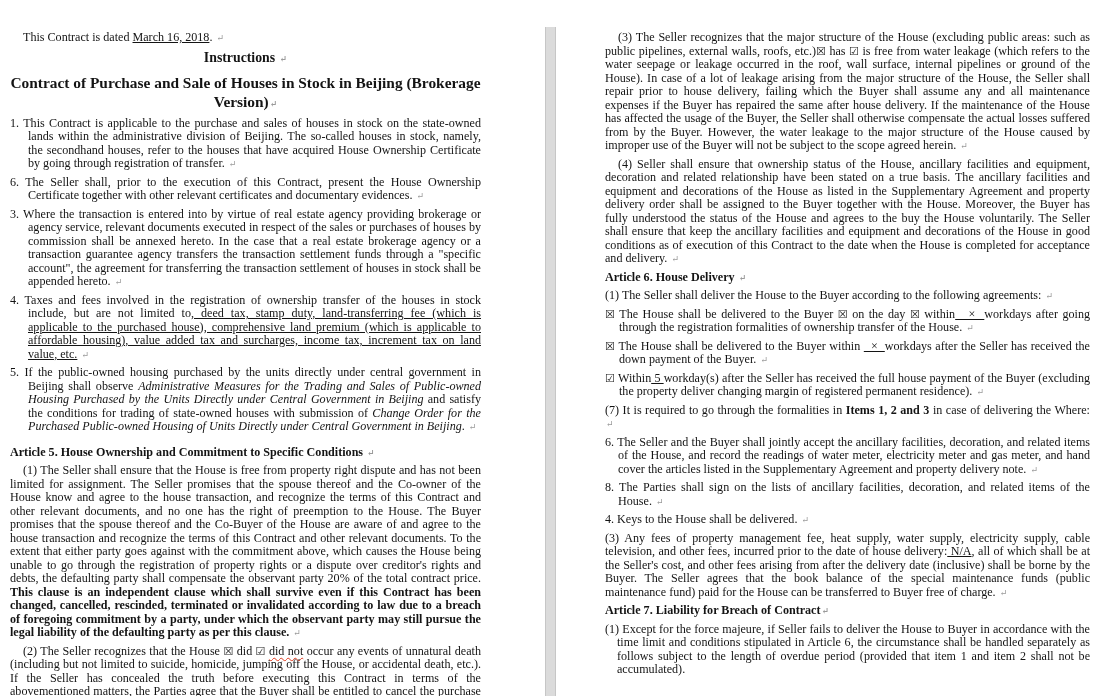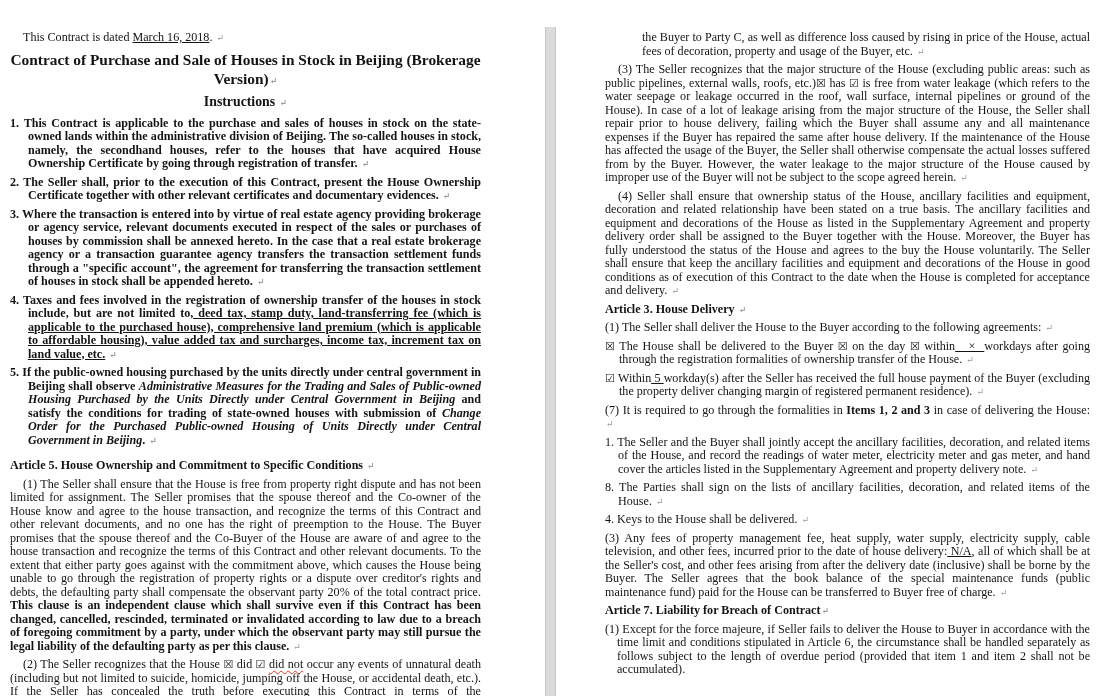--- a/index.html
+++ b/index.html
@@ -9,62 +9,62 @@
   #left-col{left:10px;width:471px;}
   #right-col{left:605px;width:485px;}
   #divider{position:absolute;left:545px;top:0;width:11px;height:696px;background:#dbdbdb;
     border-left:1px solid #c6c6c6;border-right:1px solid #c6c6c6;box-sizing:border-box;}
   .blk{margin-bottom:4px;text-align:justify;}
   .blk.t{text-align:center;font-weight:bold;font-size:15.4px;line-height:19px;margin-bottom:3px;}
   .blk.st{text-align:center;font-weight:bold;font-size:13.8px;line-height:16px;margin-bottom:6px;}
   .blk.h{font-weight:bold;}
   .blk.hgap{margin-top:11px;}
   .blk.fi{text-indent:13px;}
-  .blk.li{padding-left:18px;text-indent:-18px;font-weight:bold;}
+  .blk.li{padding-left:18px;text-indent:-18px;}
   .blk.lin{padding-left:13px;text-indent:-13px;}
   .blk.cb{padding-left:14px;text-indent:-14px;}
   .blk.hang{padding-left:12px;text-indent:-12px;}
   .blk.cont{margin-left:37px;}
   .u{text-decoration:underline;text-underline-offset:1px;}
   .bu{font-weight:bold;text-underline-offset:1px;}
   .i{font-style:italic;}
   .wv{text-decoration:underline;text-decoration-style:wavy;text-decoration-color:#e03a1e;
     text-decoration-thickness:1px;text-underline-offset:2px;}
   .cbg{font-family:"DejaVu Sans",sans-serif;font-size:11px;}
   .pm{color:#9a9a9a;font-size:9px;padding-left:1px;}
   .cropmark{position:absolute;top:691px;width:20px;height:12px;border:1px solid #4f4f4f;background:#fff;}
 </style>
 </head>
 <body>
 
 <div id="screen">
   <div id="left-col" class="page-col">
       <div class="blk fi"><span>This Contract is dated </span><span class="u">March 16, 2018</span><span>. </span><span class="pm">↵</span></div>
+      <div class="blk st"><span>Instructions </span><span class="pm">↵</span></div>
       <div class="blk t"><span>Contract of Purchase and Sale of Houses in Stock in Beijing (Brokerage Version)</span><span class="pm">↵</span></div>
-      <div class="blk st"><span>Instructions </span><span class="pm">↵</span></div>
       <div class="blk li"><span>1. This Contract is applicable to the purchase and sales of houses in stock on the state-owned lands within the administrative division of Beijing. The so-called houses in stock, namely, the secondhand houses, refer to the houses that have acquired House Ownership Certificate by going through registration of transfer. </span><span class="pm">↵</span></div>
-      <div class="blk li"><span>2. The Seller shall, prior to the execution of this Contract, present the House Ownership Certificate together with other relevant certificates and documentary evidences. </span><span class="pm">↵</span></div>
+      <div class="blk li"><span>6. The Seller shall, prior to the execution of this Contract, present the House Ownership Certificate together with other relevant certificates and documentary evidences. </span><span class="pm">↵</span></div>
       <div class="blk li"><span>3. Where the transaction is entered into by virtue of real estate agency providing brokerage or agency service, relevant documents executed in respect of the sales or purchases of houses by commission shall be annexed hereto. In the case that a real estate brokerage agency or a transaction guarantee agency transfers the transaction settlement funds through a "specific account", the agreement for transferring the transaction settlement of houses in stock shall be appended hereto. </span><span class="pm">↵</span></div>
       <div class="blk li"><span>4. Taxes and fees involved in the registration of ownership transfer of the houses in stock include, but are not limited to</span><span class="u">, deed tax, stamp duty, land-transferring fee (which is applicable to the purchased house), comprehensive land premium (which is applicable to affordable housing), value added tax and surcharges, income tax, increment tax on land value, etc.</span><span>&nbsp;</span><span class="pm">↵</span></div>
       <div class="blk li"><span>5. If the public-owned housing purchased by the units directly under central government in Beijing shall observe </span><span class="i">Administrative Measures for the Trading and Sales of Public-owned Housing Purchased by the Units Directly under Central Government in Beijing</span><span>&nbsp;and satisfy the conditions for trading of state-owned houses with submission of </span><span class="i">Change Order for the Purchased Public-owned Housing of Units Directly under Central Government in Beijing</span><span>. </span><span class="pm">↵</span></div>
       <div class="blk h hgap"><span>Article 5. House Ownership and Commitment to Specific Conditions </span><span class="pm">↵</span></div>
       <div class="blk fi"><span>(1) The Seller shall ensure that the House is free from property right dispute and has not been limited for assignment. The Seller promises that the spouse thereof and the Co-owner of the House know and agree to the house transaction, and recognize the terms of this Contract and other relevant documents, and no one has the right of preemption to the House. The Buyer promises that the spouse thereof and the Co-Buyer of the House are aware of and agree to the house transaction and recognize the terms of this Contract and other relevant documents. To the extent that either party goes against with the commitment above, which causes the House being unable to go through the registration of property rights or a dispute over creditor's rights and debts, the defaulting party shall compensate the observant party 20% of the total contract price. </span><span class="bu">This clause is an independent clause which shall survive even if this Contract has been changed, cancelled, rescinded, terminated or invalidated according to law due to a breach of foregoing commitment by a party, under which the observant party may still pursue the legal liability of the defaulting party as per this clause.</span><span>&nbsp;</span><span class="pm">↵</span></div>
       <div class="blk fi"><span>(2) The Seller recognizes that the House </span><span class="cbg">☒</span><span>&nbsp;did </span><span class="cbg">☑</span><span>&nbsp;</span><span class="wv">did not</span><span>&nbsp;occur any events of unnatural death (including but not limited to suicide, homicide, jumping off the House, or accidental death, etc.). If the Seller has concealed the truth before executing this Contract in terms of the abovementioned matters, the Parties agree that the Buyer shall be entitled to cancel the purchase and sales contract of the House and relevant agreements thereto according to law if the Seller has any fraudulent conduct, resulting in the Buyer and the Broker enter into this Contract against true intention. The Seller shall be otherwise responsible for the liabilities as follows: </span></div>
     </div>
   <div id="divider"></div>
   <div id="right-col" class="page-col">
-      <div class="blk cont"><span>the Buyer to Party C, as well as difference loss caused by rising in price of the House, actual fees of decoration, property and usage of the Buyer, etc. </span><span class="pm">↵</span></div>
       <div class="blk fi"><span>(3) The Seller recognizes that the major structure of the House (excluding public areas: such as public pipelines, external walls, roofs, etc.)</span><span class="cbg">☒</span><span>&nbsp;has </span><span class="cbg">☑</span><span>&nbsp;is free from water leakage (which refers to the water seepage or leakage occurred in the roof, wall surface, internal pipelines or ground of the House). In case of a lot of leakage arising from the major structure of the House, the Seller shall repair prior to house delivery, failing which the Buyer shall assume any and all maintenance expenses if the Buyer has repaired the same after house delivery. If the maintenance of the House has affected the usage of the Buyer, the Seller shall otherwise compensate the actual losses suffered from by the Buyer. However, the water leakage to the major structure of the House caused by improper use of the Buyer will not be subject to the scope agreed herein. </span><span class="pm">↵</span></div>
       <div class="blk fi"><span>(4) Seller shall ensure that ownership status of the House, ancillary facilities and equipment, decoration and related relationship have been stated on a true basis. The ancillary facilities and equipment and decorations of the House as listed in the Supplementary Agreement and property delivery order shall be assigned to the Buyer together with the House. Moreover, the Buyer has fully understood the status of the House and agrees to the buy the House voluntarily. The Seller shall ensure that keep the ancillary facilities and equipment and decorations of the House in good conditions as of execution of this Contract to the date when the House is completed for acceptance and delivery. </span><span class="pm">↵</span></div>
-      <div class="blk h"><span>Article 3. House Delivery </span><span class="pm">↵</span></div>
+      <div class="blk h"><span>Article 6. House Delivery </span><span class="pm">↵</span></div>
       <div class="blk p"><span>(1) The Seller shall deliver the House to the Buyer according to the following agreements: </span><span class="pm">↵</span></div>
       <div class="blk cb"><span class="cbg">☒</span><span>&nbsp;The House shall be delivered to the Buyer </span><span class="cbg">☒</span><span>&nbsp;on the day </span><span class="cbg">☒</span><span>&nbsp;within</span><span class="u">&nbsp;&nbsp;&nbsp;×&nbsp;&nbsp;</span><span>workdays after going through the registration formalities of ownership transfer of the House. </span><span class="pm">↵</span></div>
+      <div class="blk cb"><span class="cbg">☒</span><span>&nbsp;The House shall be delivered to the Buyer within </span><span class="u">&nbsp;&nbsp;×&nbsp;&nbsp;</span><span>workdays after the Seller has received the down payment of the Buyer. </span><span class="pm">↵</span></div>
       <div class="blk cb"><span class="cbg">☑</span><span>&nbsp;Within</span><span class="u">&nbsp;5&nbsp;</span><span>workday(s) after the Seller has received the full house payment of the Buyer (excluding the property deliver changing margin of registered permanent residence). </span><span class="pm">↵</span></div>
-      <div class="blk p"><span>(7) It is required to go through the formalities in</span><span class="bu">&nbsp;Items 1, 2 and 3&nbsp;</span><span>in case of delivering the House: </span><span class="pm">↵</span></div>
-      <div class="blk lin"><span>1. The Seller and the Buyer shall jointly accept the ancillary facilities, decoration, and related items of the House, and record the readings of water meter, electricity meter and gas meter, and hand cover the articles listed in the Supplementary Agreement and property delivery note. </span><span class="pm">↵</span></div>
+      <div class="blk p"><span>(7) It is required to go through the formalities in</span><span class="bu">&nbsp;Items 1, 2 and 3&nbsp;</span><span>in case of delivering the Where: </span><span class="pm">↵</span></div>
+      <div class="blk lin"><span>6. The Seller and the Buyer shall jointly accept the ancillary facilities, decoration, and related items of the House, and record the readings of water meter, electricity meter and gas meter, and hand cover the articles listed in the Supplementary Agreement and property delivery note. </span><span class="pm">↵</span></div>
       <div class="blk lin"><span>8. The Parties shall sign on the lists of ancillary facilities, decoration, and related items of the House. </span><span class="pm">↵</span></div>
       <div class="blk lin"><span>4. Keys to the House shall be delivered. </span><span class="pm">↵</span></div>
       <div class="blk p"><span>(3) Any fees of property management fee, heat supply, water supply, electricity supply, cable television, and other fees, incurred prior to the date of house delivery:</span><span class="u">&nbsp;N/A</span><span>, all of which shall be at the Seller's cost, and other fees arising from after the delivery date (inclusive) shall be borne by the Buyer. The Seller agrees that the book balance of the special maintenance funds (public maintenance fund) paid for the House can be transferred to Buyer free of charge. </span><span class="pm">↵</span></div>
       <div class="blk h"><span>Article 7. Liability for Breach of Contract</span><span class="pm">↵</span></div>
       <div class="blk hang"><span>(1) Except for the force majeure, if Seller fails to deliver the House to Buyer in accordance with the time limit and conditions stipulated in Article 6, the circumstance shall be handled separately as follows subject to the length of overdue period (provided that item 1 and item 2 shall not be accumulated). </span></div>
     </div>
   <div class="cropmark" style="left:10px"></div>
   <div class="cropmark" style="left:458px"></div>
   <div class="cropmark" style="left:609px"></div>
   <div class="cropmark" style="left:1066px"></div>

